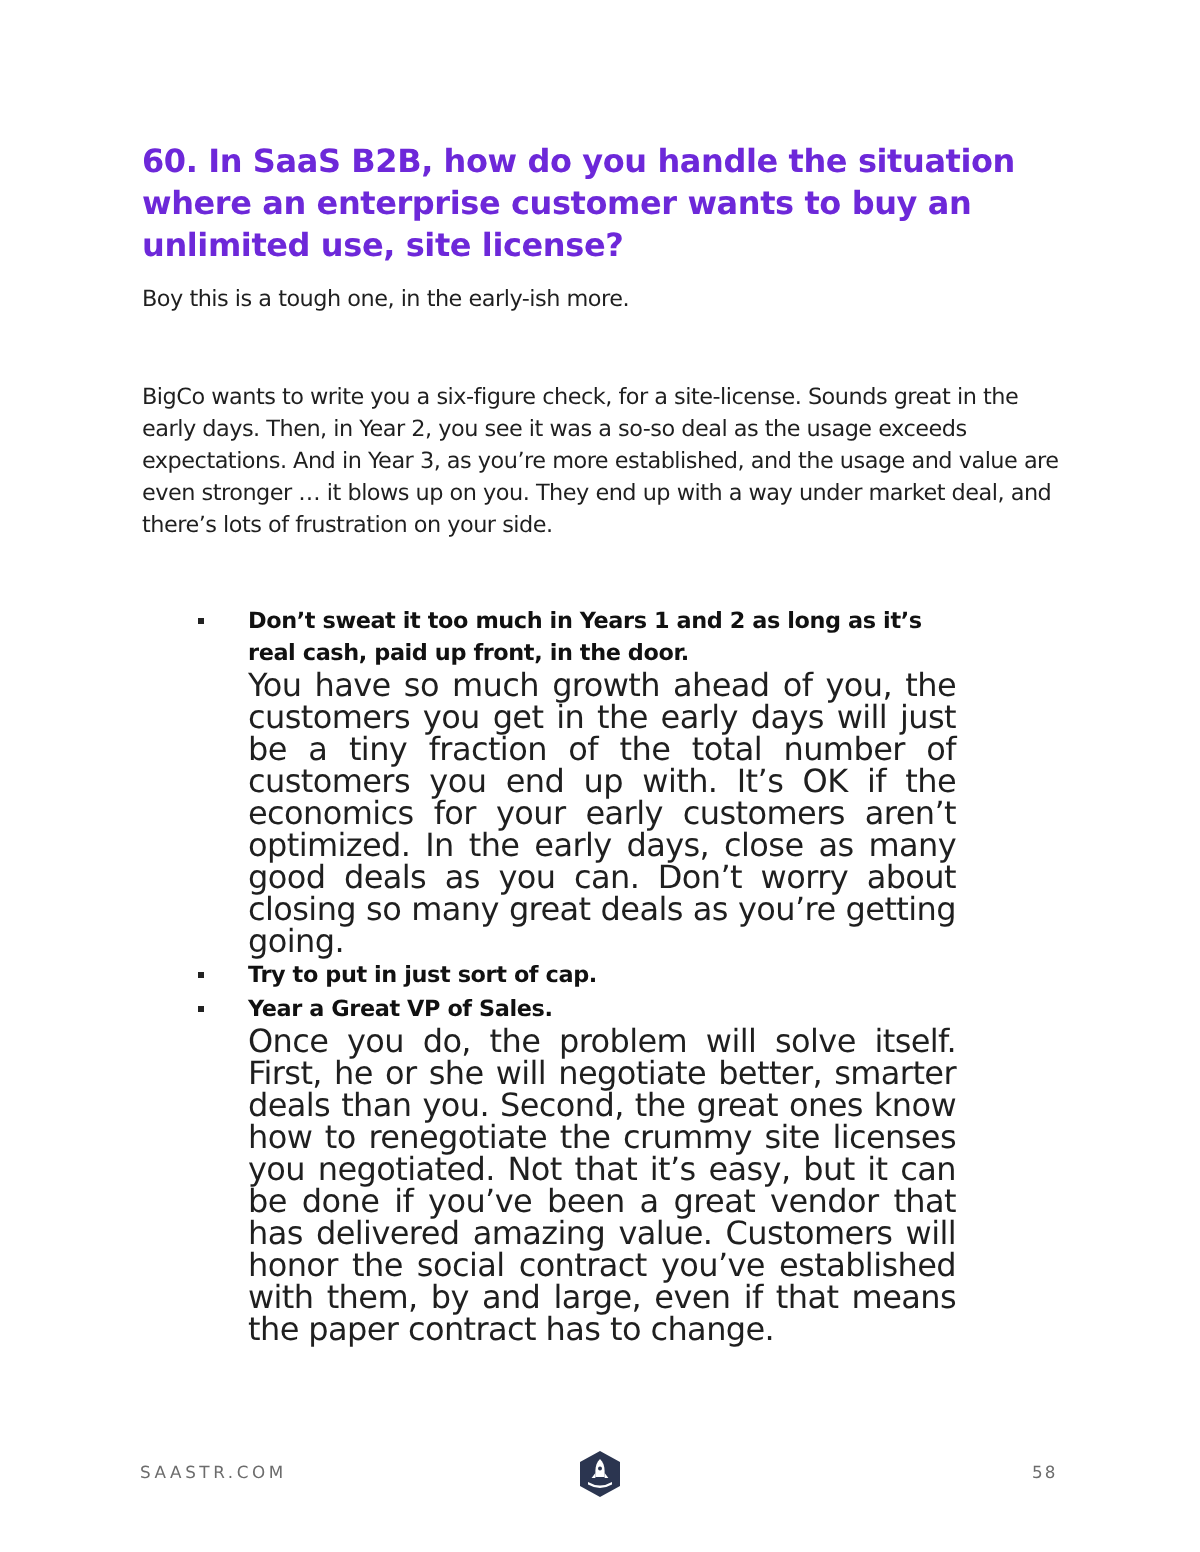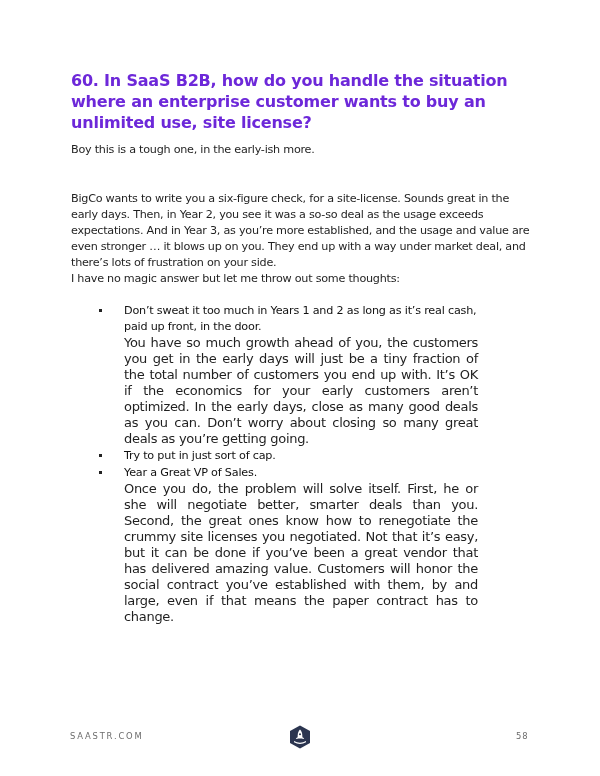--- a/index.html
+++ b/index.html
@@ -63,29 +63,29 @@
     }
     .bullet-dot {
       position: absolute;
       left: 3px;
       top: 6px;
       width: 3px;
       height: 3px;
       background: #222;
     }
     .bullet-head {
-      font-weight: normal;
+      font-weight: bold;
       font-size: 11.2px;
       line-height: 16px;
       letter-spacing: -0.2px;
       color: #111;
       display: block;
     }
     .bullet-body {
-      font-size: 13px;
+      font-size: 16px;
       line-height: 16px;
       letter-spacing: -0.3px;
       color: #1f1f1f;
       display: block;
       text-align: justify;
     }
 
     .footer-left {
       position: absolute;
       left: 70px;
@@ -112,21 +112,20 @@
   </style>
 </head>
 <body>
 
 <div class="page">
 
   <h1 class="title">60. In SaaS B2B, how do you handle the situation where an enterprise customer wants to buy an unlimited use, site license?</h1>
 
   <p class="para p1">Boy this is a tough one, in the early-ish more.</p>
   <p class="para p2">BigCo wants to write you a six-figure check, for a site-license. Sounds great in the early days. Then, in Year 2, you see it was a so-so deal as the usage exceeds expectations. And in Year 3, as you’re more established, and the usage and value are even stronger … it blows up on you. They end up with a way under market deal, and there’s lots of frustration on your side.</p>
-  <p class="para p3">I have no magic answer but let me throw out some thoughts:</p>
 
   <ul class="bullets">
     <li class="bullet">
       <span class="bullet-dot"></span>
       <span class="bullet-head">Don’t sweat it too much in Years 1 and 2 as long as it’s real cash, paid up front, in the door.</span>
       <span class="bullet-body">You have so much growth ahead of you, the customers you get in the early days will just be a tiny fraction of the total number of customers you end up with. It’s OK if the economics for your early customers aren’t optimized. In the early days, close as many good deals as you can. Don’t worry about closing so many great deals as you’re getting going.</span>
     </li>
     <li class="bullet">
       <span class="bullet-dot"></span>
       <span class="bullet-head">Try to put in just sort of cap.</span>

